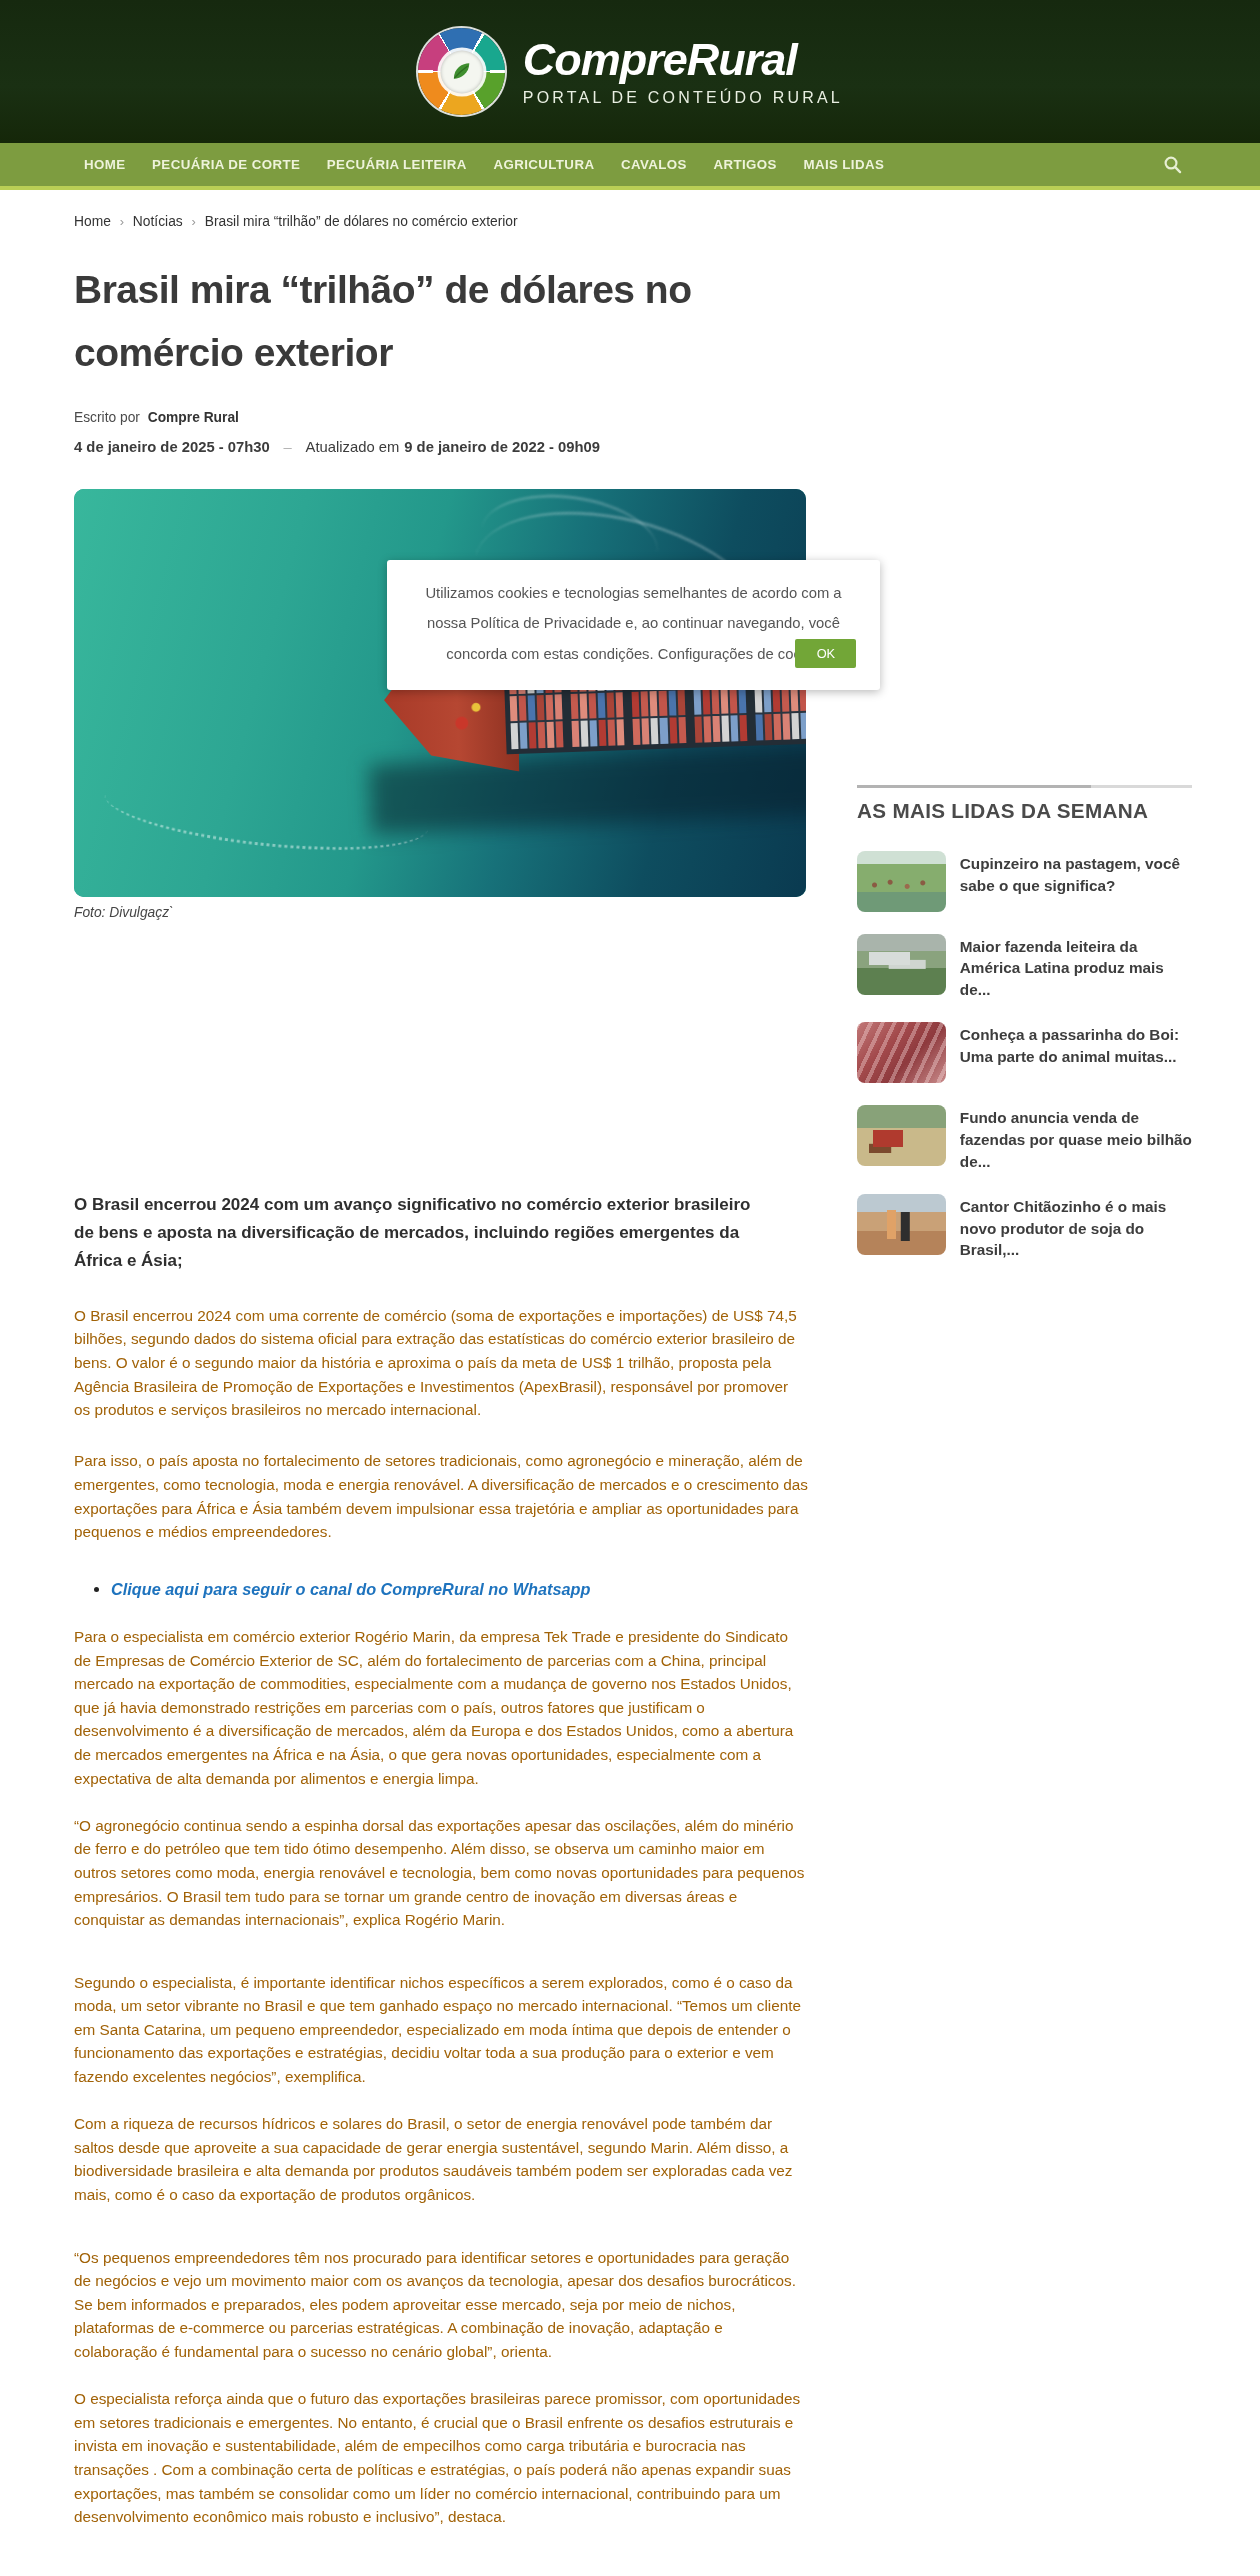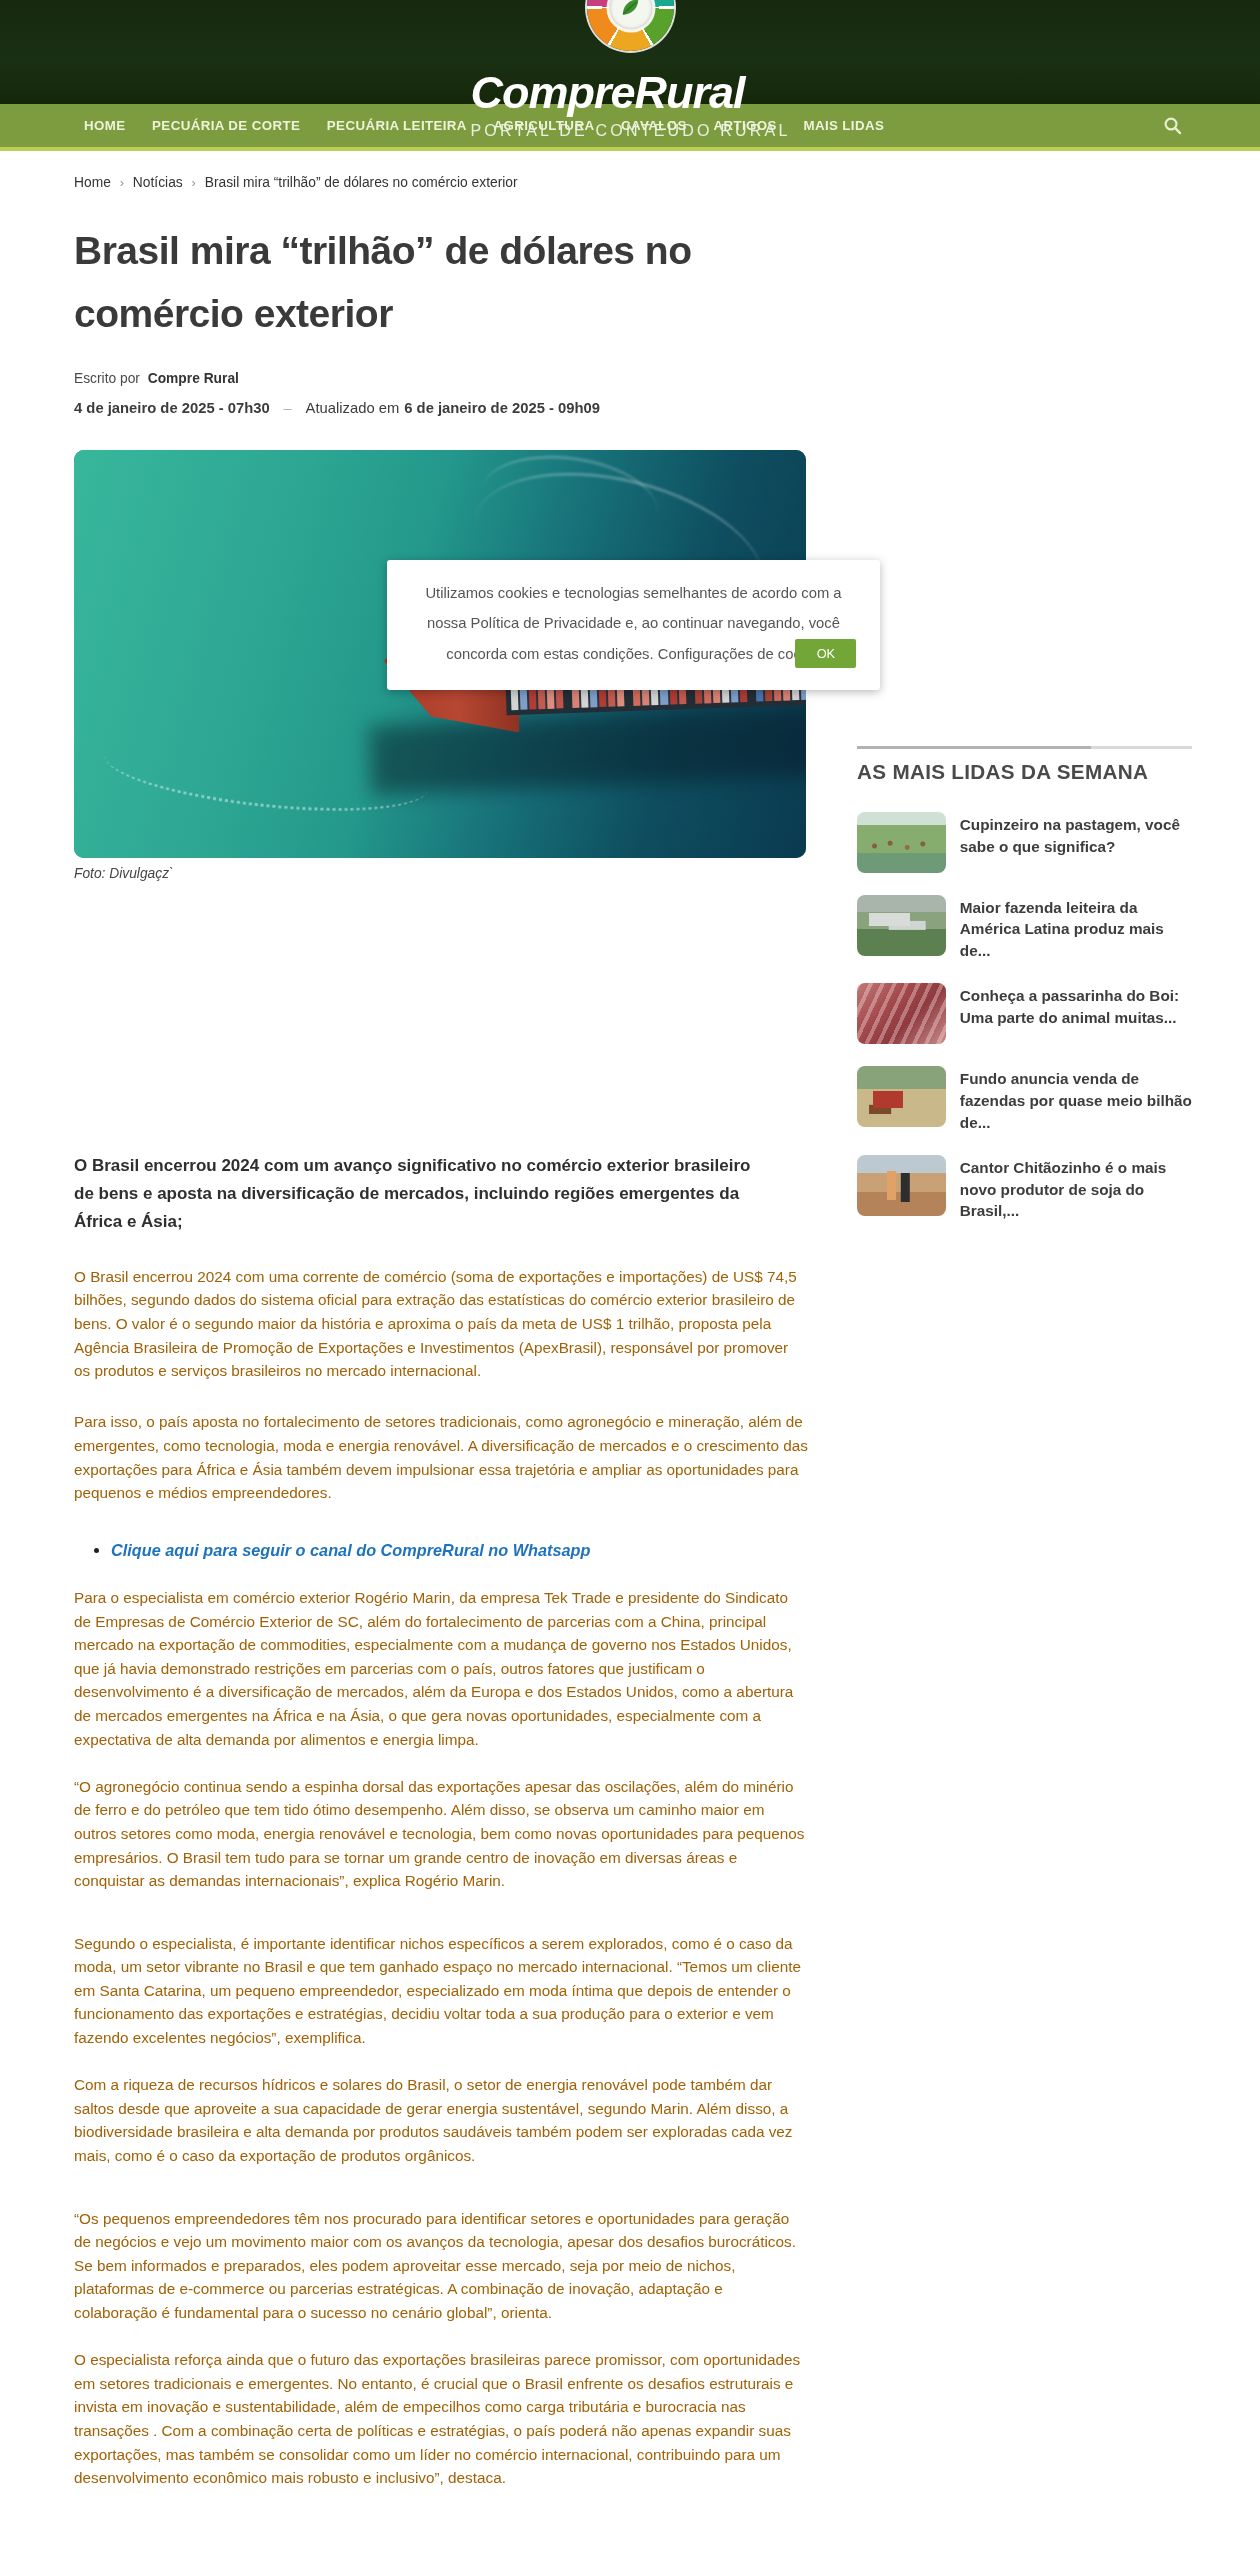--- a/index.html
+++ b/index.html
@@ -2,22 +2,22 @@
 <html lang="pt"><head>
 <meta charset="utf-8">
 <style>
   * { margin:0; padding:0; box-sizing:border-box; }
   html,body { width:1261px; }
   body {
     height:2576px; overflow:hidden; position:relative;
     background:#ffffff; font-family:"Liberation Sans", sans-serif; color:#3f3f3f;
   }
   
-  .site-header { height:104px; background:linear-gradient(180deg,#16290f 0%,#1a3013 60%,#152709 100%);
-    display:flex; align-items:center; justify-content:center; gap:17.7px;flex-direction:column; }
+  .site-header { height:143px; background:linear-gradient(180deg,#16290f 0%,#1a3013 60%,#152709 100%);
+    display:flex; align-items:center; justify-content:center; gap:17.7px; }
   .logo-wheel { width:87px; height:87px; border-radius:50%; position:relative; flex:0 0 auto;
     background:conic-gradient(from -30deg,
       #2f6fb2 0deg 58deg, #ffffff 58deg 62deg,
       #19a78e 62deg 118deg, #ffffff 118deg 122deg,
       #58a12b 122deg 178deg, #ffffff 178deg 182deg,
       #eca61f 182deg 238deg, #ffffff 238deg 242deg,
       #ef8b1d 242deg 298deg, #ffffff 298deg 302deg,
       #c73f7e 302deg 358deg, #ffffff 358deg 360deg);
     box-shadow:0 0 0 2px rgba(255,255,255,.85); }
   .logo-center { position:absolute; left:50%; top:50%; width:43px; height:43px; transform:translate(-50%,-50%);
@@ -163,21 +163,21 @@
   </div>
 
   <h1 class="page-title">Brasil mira “trilhão” de dólares no comércio exterior</h1>
 
   <div class="byline">
     <span>Escrito por</span>
     <b>Compre Rural</b>
   </div>
 
   <div class="dateline">
-    <span>4 de janeiro de 2025 - 07h30</span><span class="dash">–</span><span class="upd-prefix">Atualizado em</span><span>6 de janeiro de 2025 - 09h09</span>
+    <span>4 de janeiro de 2025 - 07h30</span><span class="dash">–</span><span class="upd-prefix">Atualizado em</span><span>9 de janeiro de 2022 - 09h09</span>
   </div>
 
   <div class="content-row">
 
     <main class="main-col">
       <figure class="hero-figure">
         <div class="sea"></div>
         <div class="foam-arc1"></div>
         <div class="foam-arc2"></div>
         <div class="wake-line"></div>

